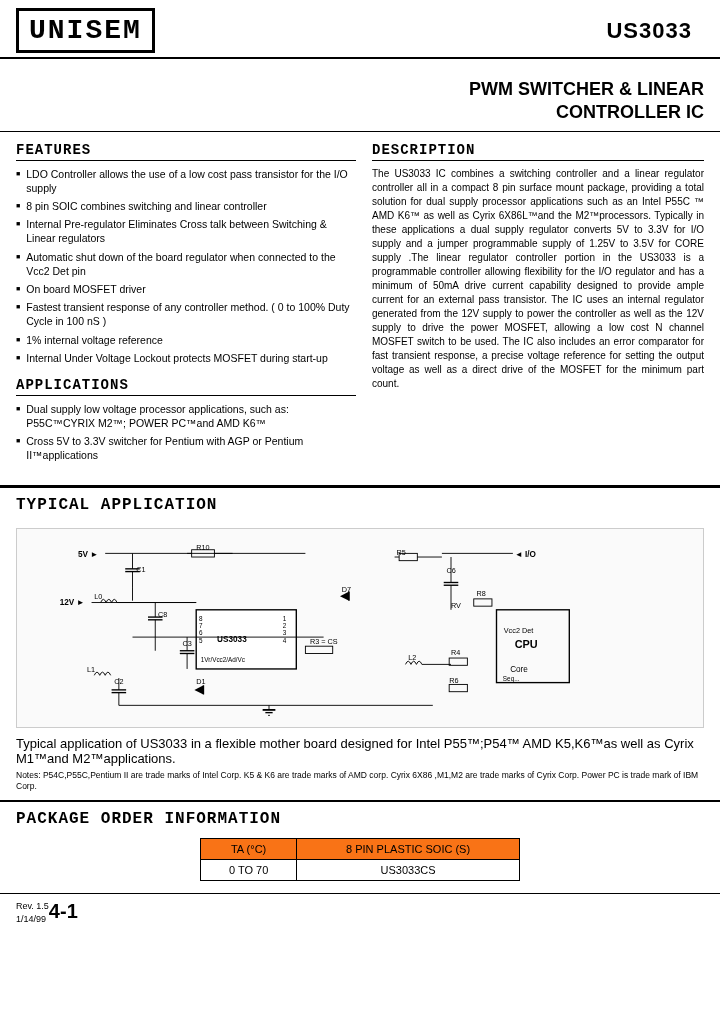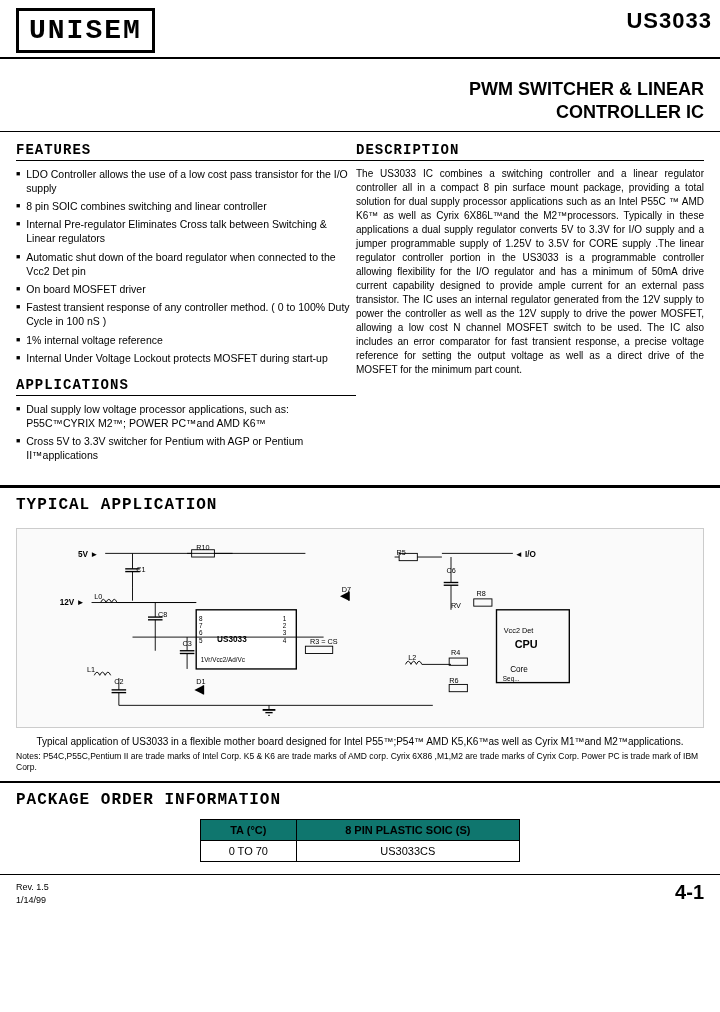--- a/index.html
+++ b/index.html
@@ -9,22 +9,22 @@
       background: #fff;
       font-family: Arial, Helvetica, sans-serif;
       font-size: 11px;
       color: #000;
     }
 
     
     .header {
       display: flex;
       justify-content: space-between;
-      align-items: flex-start;
-      padding: 8px 8px 4px 16px;
+      align-items: center;
+      padding: 8px 28px 4px 16px;
       border-bottom: 2px solid #000;
     }
     .logo-box {
       border: 3px solid #000;
       padding: 4px 10px;
       font-size: 28px;
       font-weight: bold;
       font-family: 'Courier New', monospace;
       letter-spacing: 2px;
       text-transform: uppercase;
@@ -45,20 +45,21 @@
     .subtitle-bar h2 {
       font-size: 18px;
       font-weight: bold;
       line-height: 1.3;
     }
 
     
     .main-content {
       display: flex;
       padding: 10px 16px;
+      gap: 16px;
       border-bottom: 1px solid #000;
     }
 
     .left-col {
       width: 340px;
       flex-shrink: 0;
     }
     .right-col {
       flex: 1;
     }
@@ -119,22 +120,22 @@
       height: 200px;
       overflow: hidden;
     }
 
     .circuit-svg {
       width: 100%;
       height: 100%;
     }
 
     .app-caption {
-      font-size: 10px;
-      text-align: center;
+      font-size: 13px;
+      text-align: left;
       margin-bottom: 4px;
     }
     .app-notes {
       font-size: 8.5px;
       line-height: 1.3;
     }
 
     
     .package-section {
       border-top: 2px solid #000;
@@ -151,28 +152,27 @@
       border-collapse: collapse;
       width: 320px;
     }
     .pkg-table th, .pkg-table td {
       border: 1px solid #000;
       padding: 4px 12px;
       text-align: center;
       font-size: 11px;
     }
     .pkg-table th {
-      background: #0f766e;
-      font-weight: bold;
+      background: #f97316;
+      font-weight: normal;
     }
 
     
     .footer {
       display: flex;
-      justify-content: space-between;
       padding: 6px 16px 4px 16px;
       border-top: 1px solid #000;
       margin-top: 4px;
     }
     .footer-left {
       font-size: 9px;
       line-height: 1.5;
     }
     .footer-right {
       font-size: 20px;

